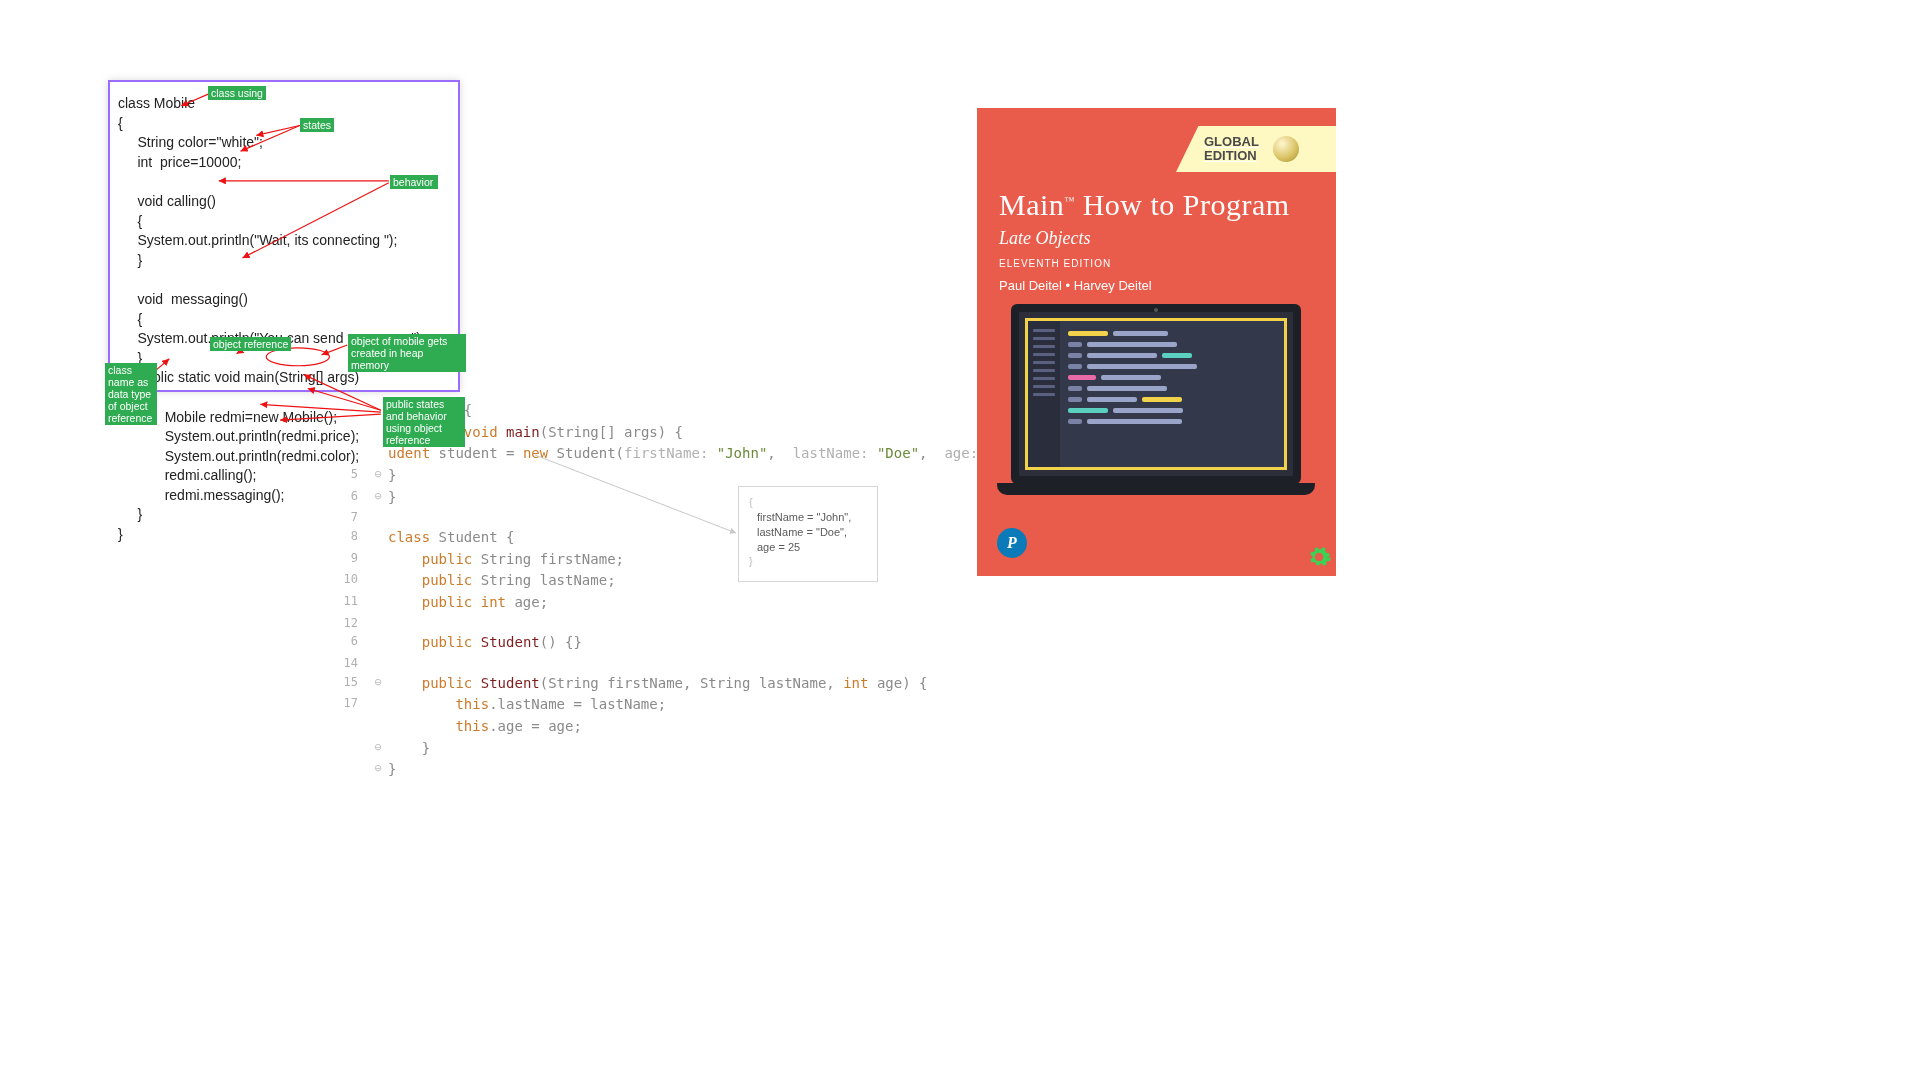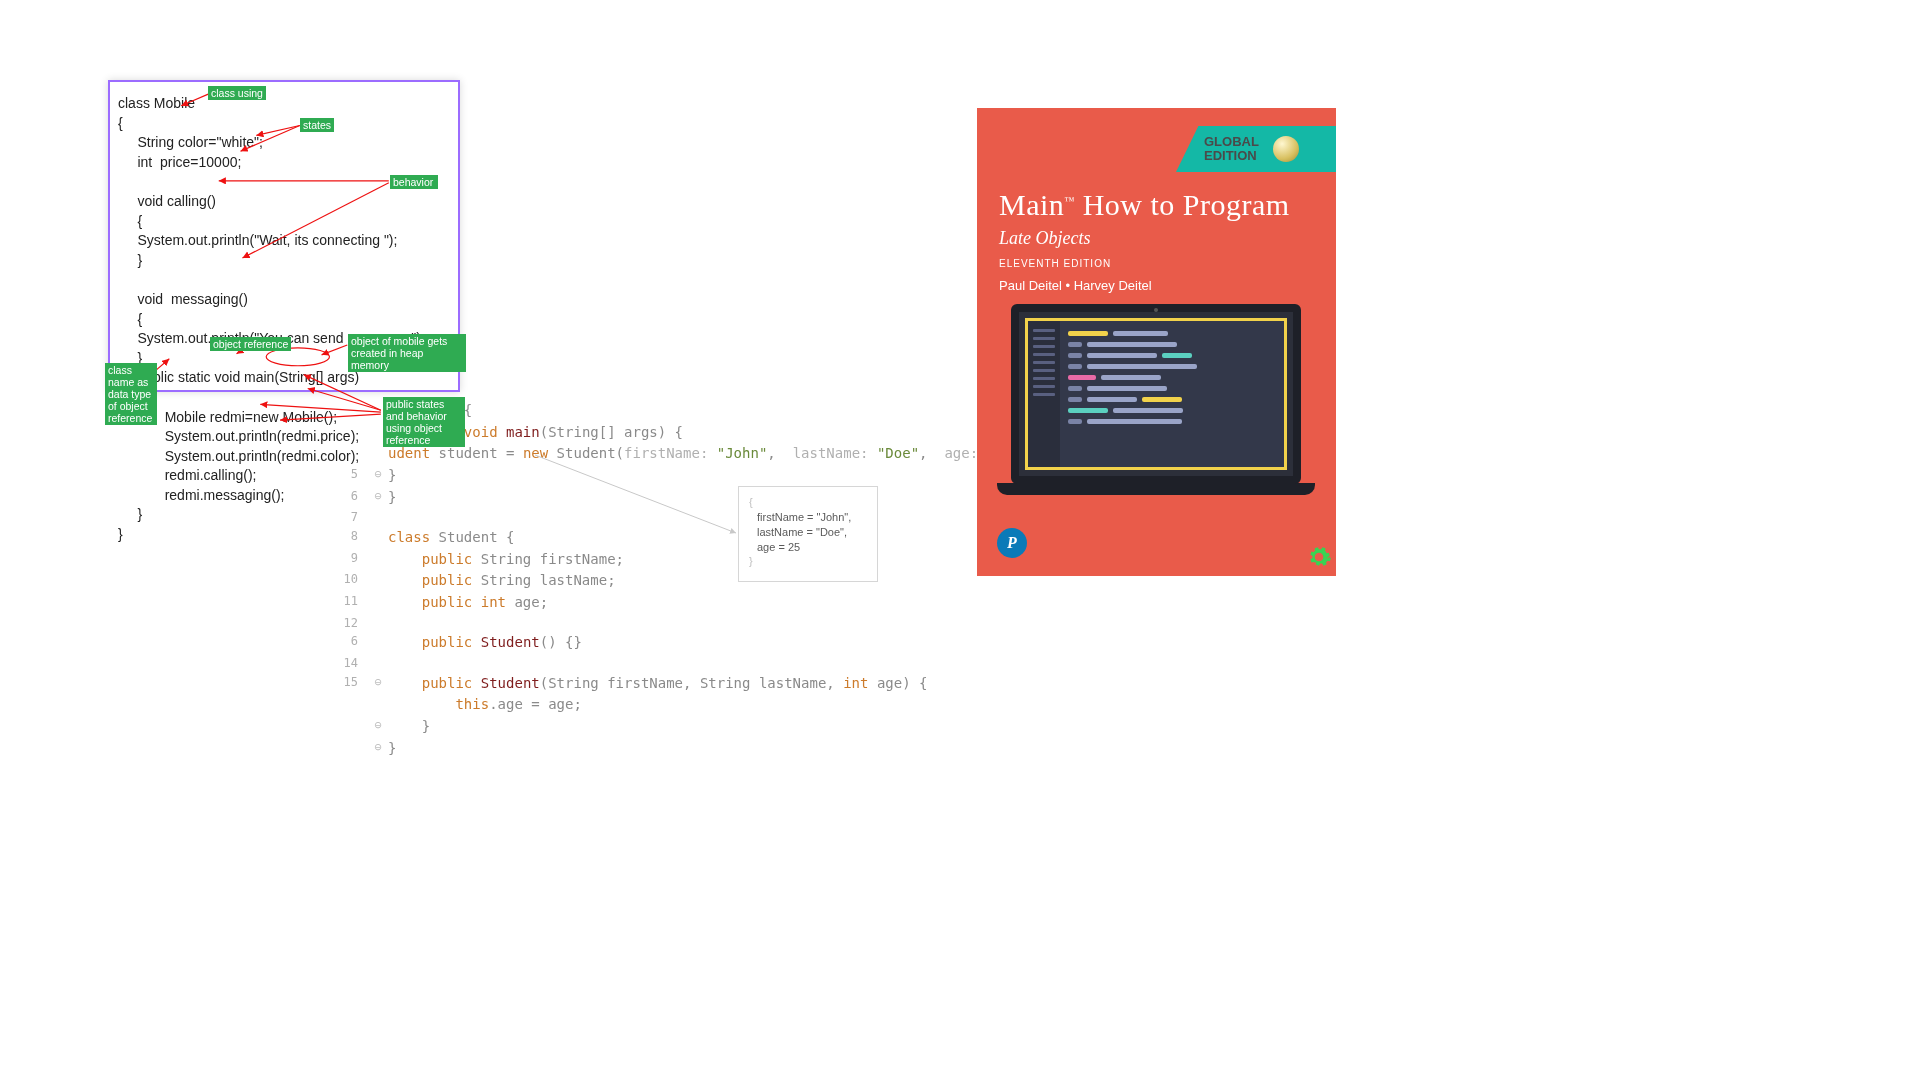--- a/index.html
+++ b/index.html
@@ -117,27 +117,28 @@
     height: 468px;
     background: #e95b4a;
     color: #fff;
   }
   .book-banner {
     position: absolute;
     top: 18px;
     right: 0;
     width: 160px;
     height: 46px;
-    background: #14b8a6;
+    background: #fef9c3;
     clip-path: polygon(14% 0, 100% 0, 100% 100%, 0 100%);
     display: flex;
     align-items: center;
     justify-content: flex-start;
     padding-left: 28px;
     gap: 14px;
+    text-decoration: underline;
   }
   .book-banner span {
     color: #4a4a4a;
     font-size: 13px;
     font-weight: 700;
     line-height: 1.05;
   }
   .globe {
     width: 26px; height: 26px;
     border-radius: 50%;
@@ -374,20 +375,25 @@
       <span class="ln">14</span>
       <span class="gut"></span>
       <span class="code"></span>
     </div>
     <div class="ide-line">
       <span class="ln">15</span>
       <span class="gut">⊖</span>
       <span class="code">    <span class="kw">public</span> <span class="name">Student</span>(String firstName, String lastName, <span class="kw">int</span> age) {</span>
     </div>
     <div class="ide-line">
+      <span class="ln">17</span>
+      <span class="gut"></span>
+      <span class="code">        <span class="kw">this</span>.lastName = lastName;</span>
+    </div>
+    <div class="ide-line">
       <span class="ln"></span>
       <span class="gut"></span>
       <span class="code">        <span class="kw">this</span>.age = age;</span>
     </div>
     <div class="ide-line">
       <span class="ln"></span>
       <span class="gut">⊖</span>
       <span class="code">    }</span>
     </div>
     <div class="ide-line">

